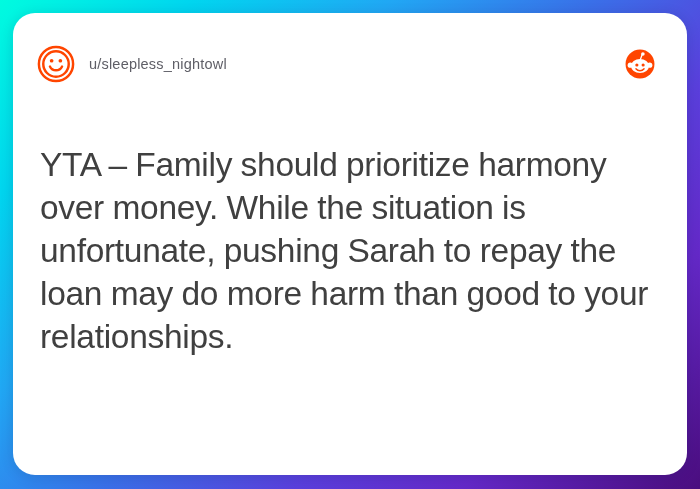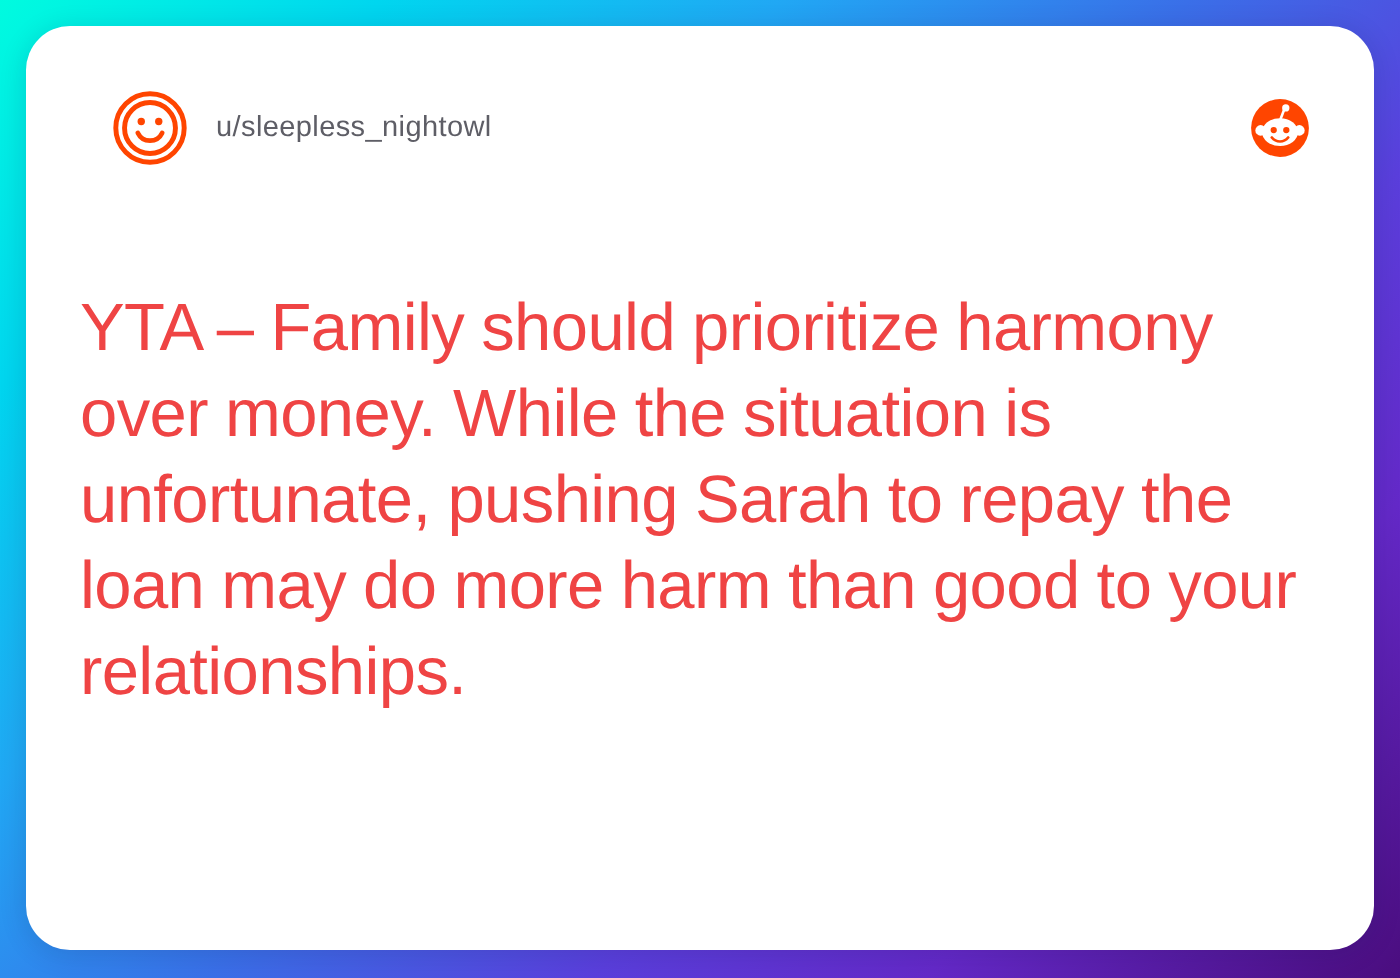--- a/index.html
+++ b/index.html
@@ -40,21 +40,21 @@
     display: flex;
     flex-direction: column;
     box-shadow: 0 2px 14px rgba(16, 20, 60, 0.14);
     overflow: hidden;
   }
 
   
   .card-header {
     display: flex;
     align-items: center;
-    padding: 24px 28px 0 43px;
+    padding: 24px 28px 0 24px;
     height: 78px;
     flex: 0 0 auto;
   }
 
   .avatar {
     width: 38px;
     height: 38px;
     flex: 0 0 auto;
     display: block;
   }
@@ -79,21 +79,21 @@
 
   
   .card-body {
     flex: 1 1 auto;
     padding: 52px 26px 0 27px;
   }
 
   .post-text {
     font-size: 33.5px;
     line-height: 1.285;
-    color: #ef4444;
+    color: #404040;
     font-weight: 400;
     letter-spacing: -0.3px;
     word-spacing: -0.5px;
   }
 </style>
 </head>
 <body>
 
 <div class="screen">
 

